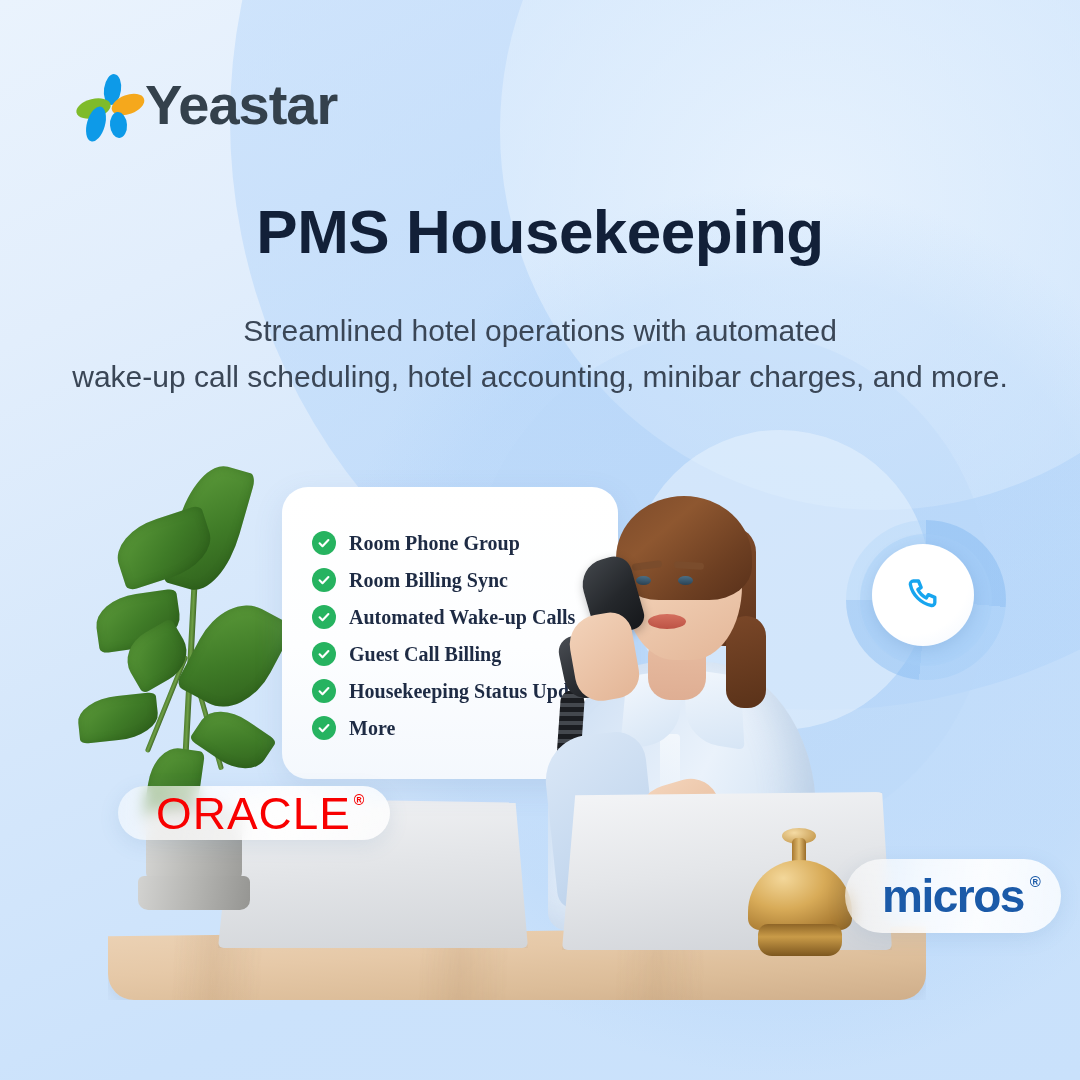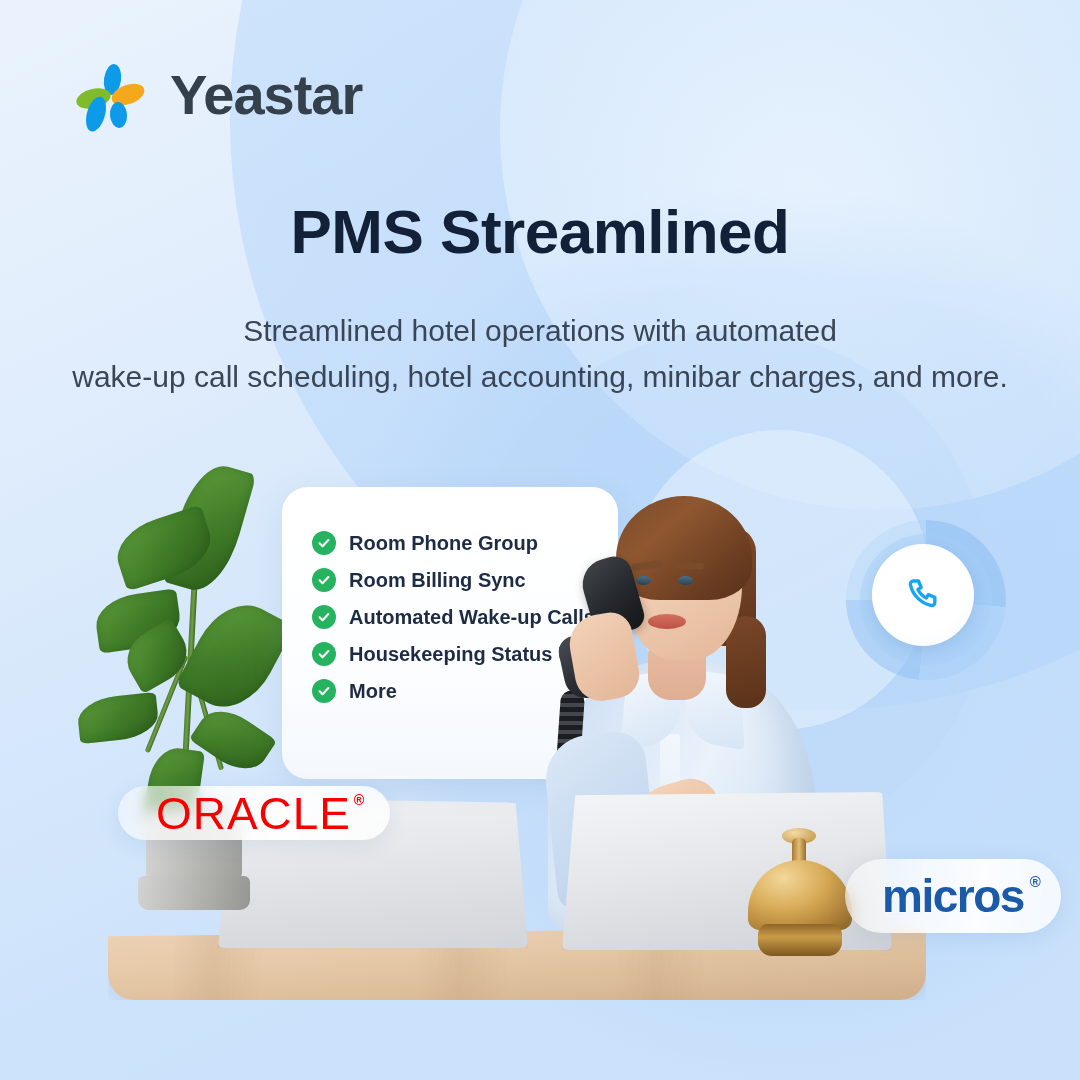--- a/index.html
+++ b/index.html
@@ -57,22 +57,22 @@
     position: absolute;
     width: 300px; height: 300px;
     left: 630px; top: 430px;
     border-radius: 50%;
     background: rgba(231,243,254,0.55);
   }
 
   
   .logo {
     position: absolute;
-    left: 78px; top: 64px;
-    display: flex; align-items: center; gap: 32px;
+    left: 78px; top: 74px;
+    display: flex; align-items: center; gap: 7px;
   }
   .logo-mark { position: relative; width: 60px; height: 66px; }
   .logo-mark i { position: absolute; display: block; border-radius: 50%; }
   .petal-top    { width: 17px; height: 31px; left: 26px; top: 0px;   background: #0d9ae8; transform: rotate(8deg); }
   .petal-right  { width: 34px; height: 19px; left: 33px; top: 21px;  background: #f5a81c; transform: rotate(-20deg); }
   .petal-left   { width: 35px; height: 19px; left: -2px; top: 25px;  background: #7fbb2a; transform: rotate(-14deg); }
   .petal-botl   { width: 18px; height: 36px; left: 9px;  top: 32px;  background: #0d9ae8; transform: rotate(16deg); }
   .petal-botr   { width: 17px; height: 26px; left: 32px; top: 38px;  background: #0d9ae8; transform: rotate(-4deg); }
   .logo-word {
     font-size: 56px;
@@ -133,21 +133,21 @@
   
   .feature-card {
     position: absolute;
     left: 182px; top: 17px;
     width: 336px; height: 292px;
     border-radius: 26px;
     background: linear-gradient(180deg, #ffffff 0%, #fdfeff 55%, #f4f8fd 100%);
     box-shadow: 0 10px 30px rgba(84,118,160,0.13);
     padding: 44px 0 0 30px;
   }
-  .feature-list { list-style: none; }
+  .feature-list { list-style: none; font-family: Liberation Serif, serif; }
   .feature-item {
     display: flex; align-items: center; gap: 13px;
     margin-bottom: 13px;
     font-size: 20px;
     font-weight: 600;
     color: #1e2b44;
     white-space: nowrap;
   }
   .check {
     flex: none;
@@ -436,21 +436,21 @@
     <span class="logo-mark">
       <i class="petal-top"></i>
       <i class="petal-right"></i>
       <i class="petal-left"></i>
       <i class="petal-botl"></i>
       <i class="petal-botr"></i>
     </span>
     <span class="logo-word">Yeastar</span>
   </div>
 
-  <div class="headline">PMS Streamlined</div>
+  <div class="headline">PMS Housekeeping</div>
   <div class="subhead">
     <span>Streamlined hotel operations with automated</span>
     <span>wake-up call scheduling, hotel accounting, minibar charges, and more.</span>
   </div>
 
   <div class="scene">
 
     <div class="desk">
       <div class="desk-grain"></div>
     </div>
@@ -499,20 +499,28 @@
               </svg>
           </span>
           <span>Automated Wake-up Calls</span>
         </li>
         <li class="feature-item">
           <span class="check">
             <svg width="14" height="14" viewBox="0 0 14 14">
                 <path d="M2.6 7.3l2.9 2.9 5.9-6.2" fill="none" stroke="#ffffff" stroke-width="2.1" stroke-linecap="round" stroke-linejoin="round"></path>
               </svg>
           </span>
+          <span>Guest Call Billing</span>
+        </li>
+        <li class="feature-item">
+          <span class="check">
+            <svg width="14" height="14" viewBox="0 0 14 14">
+                <path d="M2.6 7.3l2.9 2.9 5.9-6.2" fill="none" stroke="#ffffff" stroke-width="2.1" stroke-linecap="round" stroke-linejoin="round"></path>
+              </svg>
+          </span>
           <span>Housekeeping Status Update</span>
         </li>
         <li class="feature-item">
           <span class="check">
             <svg width="14" height="14" viewBox="0 0 14 14">
                 <path d="M2.6 7.3l2.9 2.9 5.9-6.2" fill="none" stroke="#ffffff" stroke-width="2.1" stroke-linecap="round" stroke-linejoin="round"></path>
               </svg>
           </span>
           <span>More</span>
         </li>

